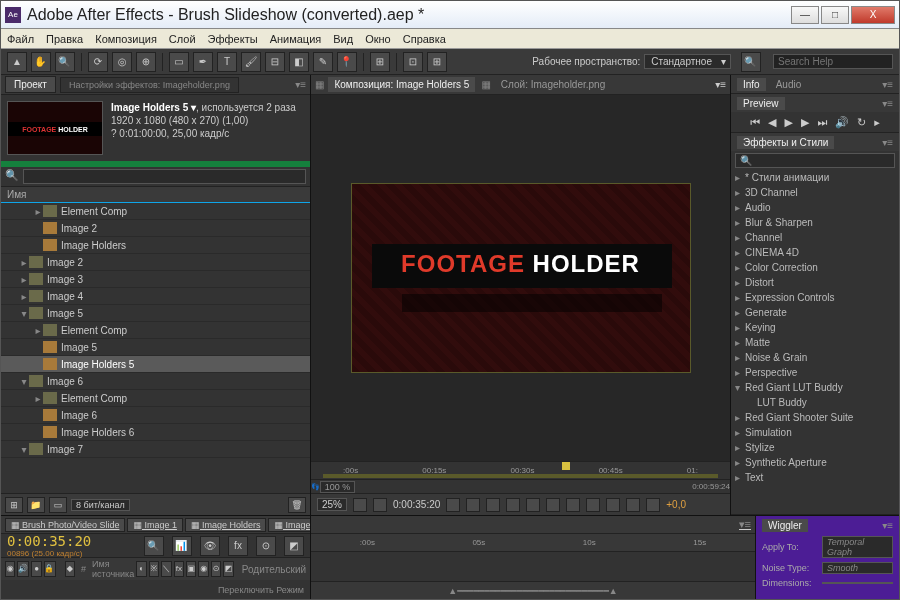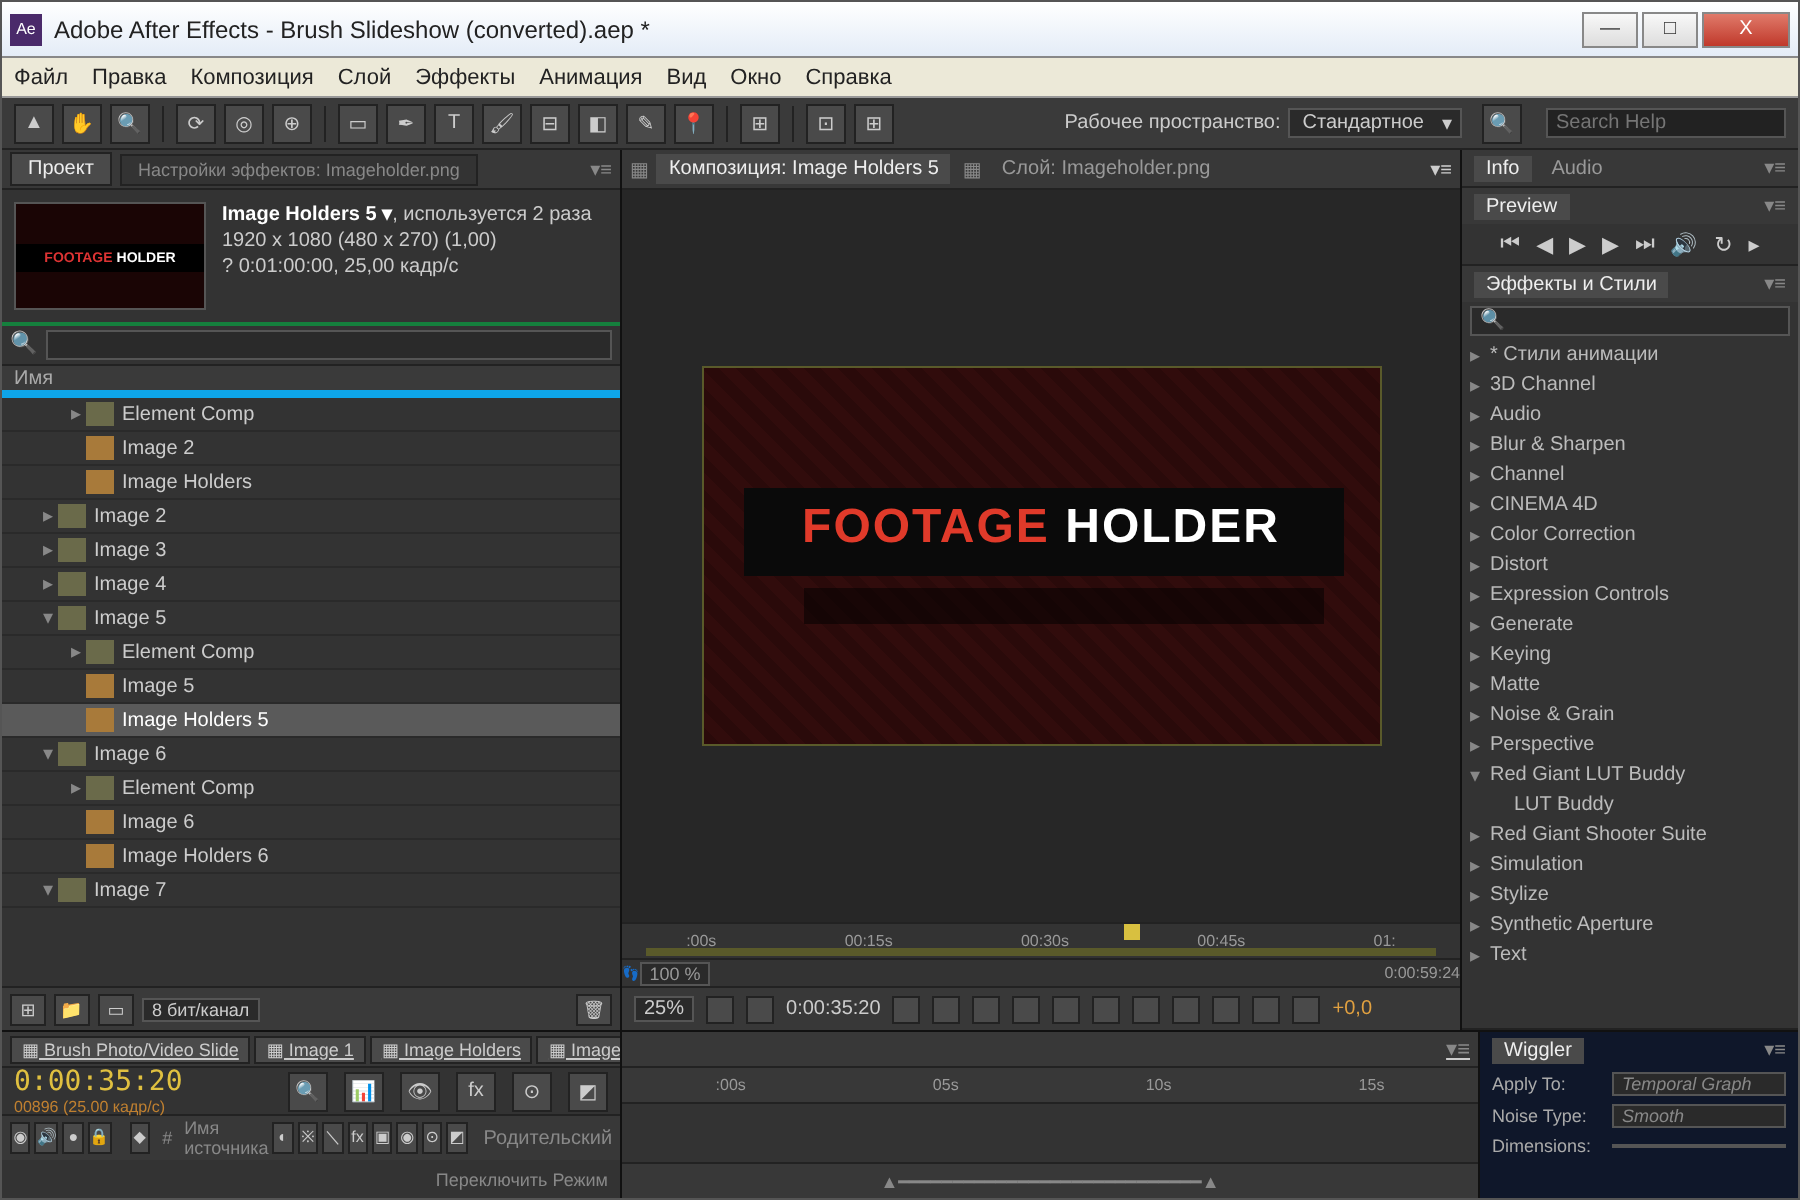--- a/index.html
+++ b/index.html
@@ -1,50 +1,50 @@
 <!DOCTYPE html>
 <html><head>
 <meta charset="utf-8">
 <style>
 * { margin: 0; padding: 0; box-sizing: border-box; font-family: "Segoe UI", Tahoma, sans-serif; }
 body { width: 900px; height: 600px; overflow: hidden; background: #3a3a3a; color: #ccc; font-size: 11px; }
 .window { width: 900px; height: 600px; border: 1px solid #555; display: flex; flex-direction: column; background: #3a3a3a; }
 .titlebar { height: 28px; background: linear-gradient(#fff,#e4ecf7); display: flex; align-items: center; padding: 0 4px; border-bottom: 1px solid #888; }
 .titlebar .icon { width: 16px; height: 16px; background: #4a2a6a; color: #fff; font-size: 8px; text-align: center; line-height: 16px; margin-right: 6px; }
-.titlebar .title { flex: 1; color: #222; font-size: 12px; }
+.titlebar .title { flex: 1; color: #222; font-size: 16px; }
 .winbtns { display: flex; gap: 2px; }
 .winbtn { width: 28px; height: 18px; border: 1px solid #888; background: linear-gradient(#f8f8f8,#ddd); font-size: 10px; text-align: center; line-height: 16px; color: #333; }
 .winbtn.close { background: linear-gradient(#e07a6a,#c0392b); color: #fff; width: 44px; }
 .menubar { height: 20px; background: #ece9d8; display: flex; align-items: center; padding: 0 6px; gap: 12px; color: #222; border-bottom: 1px solid #999; }
 .menubar span { cursor: default; }
 .toolbar { height: 26px; background: #3a3a3a; display: flex; align-items: center; padding: 0 6px; gap: 4px; border-bottom: 1px solid #222; }
 .tbtn { width: 20px; height: 20px; background: #4a4a4a; border: 1px solid #222; display: flex; align-items: center; justify-content: center; font-size: 10px; color: #ccc; }
 .tsep { width: 1px; height: 18px; background: #222; margin: 0 2px; }
 .wslabel { color: #ccc; margin-left: auto; font-size: 10px; }
 .wsdrop { background: #2a2a2a; border: 1px solid #555; padding: 1px 18px 1px 6px; font-size: 10px; color: #ccc; position: relative; }
 .wsdrop::after { content: "▾"; position: absolute; right: 4px; }
 .searchhelp { width: 120px; background: #222; border: 1px solid #555; padding: 1px 4px; font-size: 10px; color: #888; margin-left: 8px; }
 .main { flex: 1; display: flex; min-height: 0; }
 .leftcol { width: 310px; display: flex; flex-direction: column; border-right: 1px solid #111; }
 .centercol { flex: 1; display: flex; flex-direction: column; border-right: 1px solid #111; }
 .rightcol { width: 168px; display: flex; flex-direction: column; background: #383838; }
 .panelhdr { height: 20px; background: #383838; display: flex; align-items: center; padding: 0 4px; font-size: 10px; border-bottom: 1px solid #222; }
 .panelhdr .tab { background: #4a4a4a; padding: 2px 8px; border: 1px solid #222; margin-right: 4px; color: #eee; }
 .panelhdr .tab.inactive { background: #333; color: #888; }
 .panelhdr .menu { margin-left: auto; color: #888; }
-.projecttop { display: flex; padding: 6px; gap: 8px; background: #333; border-bottom: 2px solid #15803d; }
+.projecttop { display: flex; padding: 6px; gap: 8px; background: #333; border-bottom: 6px solid #15803d; }
 .thumb { width: 96px; height: 54px; background: #1a0505; border: 1px solid #555; position: relative; overflow: hidden; }
 .thumb .stripe { position: absolute; left: 0; right: 0; top: 20px; height: 14px; background: #000; display: flex; align-items: center; justify-content: center; }
 .thumb .ft { color: #d33; font-weight: bold; font-size: 7px; }
 .thumb .hd { color: #fff; font-weight: bold; font-size: 7px; margin-left: 2px; }
 .meta { font-size: 10px; color: #ccc; line-height: 1.3; }
 .meta .bold { font-weight: bold; color: #fff; }
 .search { display: flex; padding: 2px 4px; background: #333; border-bottom: 1px solid #222; }
 .search input { flex: 1; background: #2a2a2a; border: 1px solid #555; color: #ccc; font-size: 10px; padding: 1px 4px; }
-.treehead { height: 16px; background: #3a3a3a; border-bottom: 4px solid #0ea5e9; padding: 0 6px; font-size: 10px; color: #aaa; display: flex; align-items: center; }
+.treehead { height: 16px; background: #3a3a3a; border-bottom: 1px solid #0ea5e9; padding: 0 6px; font-size: 10px; color: #aaa; display: flex; align-items: center; }
 .tree { flex: 1; overflow: auto; background: #333; }
 .treerow { height: 17px; display: flex; align-items: center; padding: 0 4px; font-size: 10px; color: #ccc; border-bottom: 1px solid #2a2a2a; }
 .treerow.sel { background: #5a5a5a; color: #fff; }
 .arrow { width: 10px; text-align: center; color: #888; }
 .ticon { width: 14px; height: 12px; margin-right: 4px; display: inline-block; }
 .ticon.folder { background: #6a6a4a; }
 .ticon.comp { background: #a87a3a; }
 .projfoot { height: 22px; background: #3a3a3a; display: flex; align-items: center; gap: 4px; padding: 0 4px; border-top: 1px solid #222; }
 .projfoot .btn { width: 18px; height: 16px; background: #4a4a4a; border: 1px solid #222; font-size: 9px; text-align: center; line-height: 14px; color: #ccc; }
 .bpc { background: #2a2a2a; border: 1px solid #555; font-size: 9px; padding: 0 4px; color: #ccc; }
@@ -85,21 +85,21 @@
 .tltime { height: 24px; display: flex; align-items: center; gap: 8px; padding: 0 6px; background: #333; border-bottom: 1px solid #222; }
 .tc-main { color: #e0c040; font-size: 14px; font-family: monospace; }
 .tc-sub { color: #c08030; font-size: 8px; }
 .tlbtns { height: 22px; display: flex; align-items: center; gap: 2px; padding: 0 4px; background: #383838; }
 .tlbtns .b { width: 16px; height: 16px; background: #4a4a4a; border: 1px solid #222; font-size: 8px; text-align: center; line-height: 14px; }
 .tlcol { flex: 1; display: flex; align-items: center; font-size: 9px; color: #888; padding: 0 6px; }
 .tlright { flex: 1; background: #2a2a2a; display: flex; flex-direction: column; }
 .tlruler { height: 18px; background: #383838; border-bottom: 1px solid #222; font-size: 8px; color: #999; display: flex; align-items: center; justify-content: space-around; }
 .tlbody { flex: 1; background: #333; position: relative; }
 .tlswitch { height: 18px; background: #383838; border-top: 1px solid #222; font-size: 9px; color: #888; display: flex; align-items: center; justify-content: center; }
-.wiggler { width: 160px; background: #0f172a; border-left: 1px solid #111; display: flex; flex-direction: column; }
+.wiggler { width: 144px; background: #4c1d95; border-left: 1px solid #111; display: flex; flex-direction: column; }
 .wigrow { display: flex; align-items: center; padding: 2px 6px; font-size: 9px; color: #aaa; gap: 4px; }
 .wigrow .lbl { width: 56px; }
 .wigrow .val { background: #2a2a2a; border: 1px solid #555; padding: 0 4px; flex: 1; color: #888; font-style: italic; }
 </style>
 </head>
 <body>
 
 <div class="window">
   <div class="titlebar">
     <div class="icon">Ae</div>

